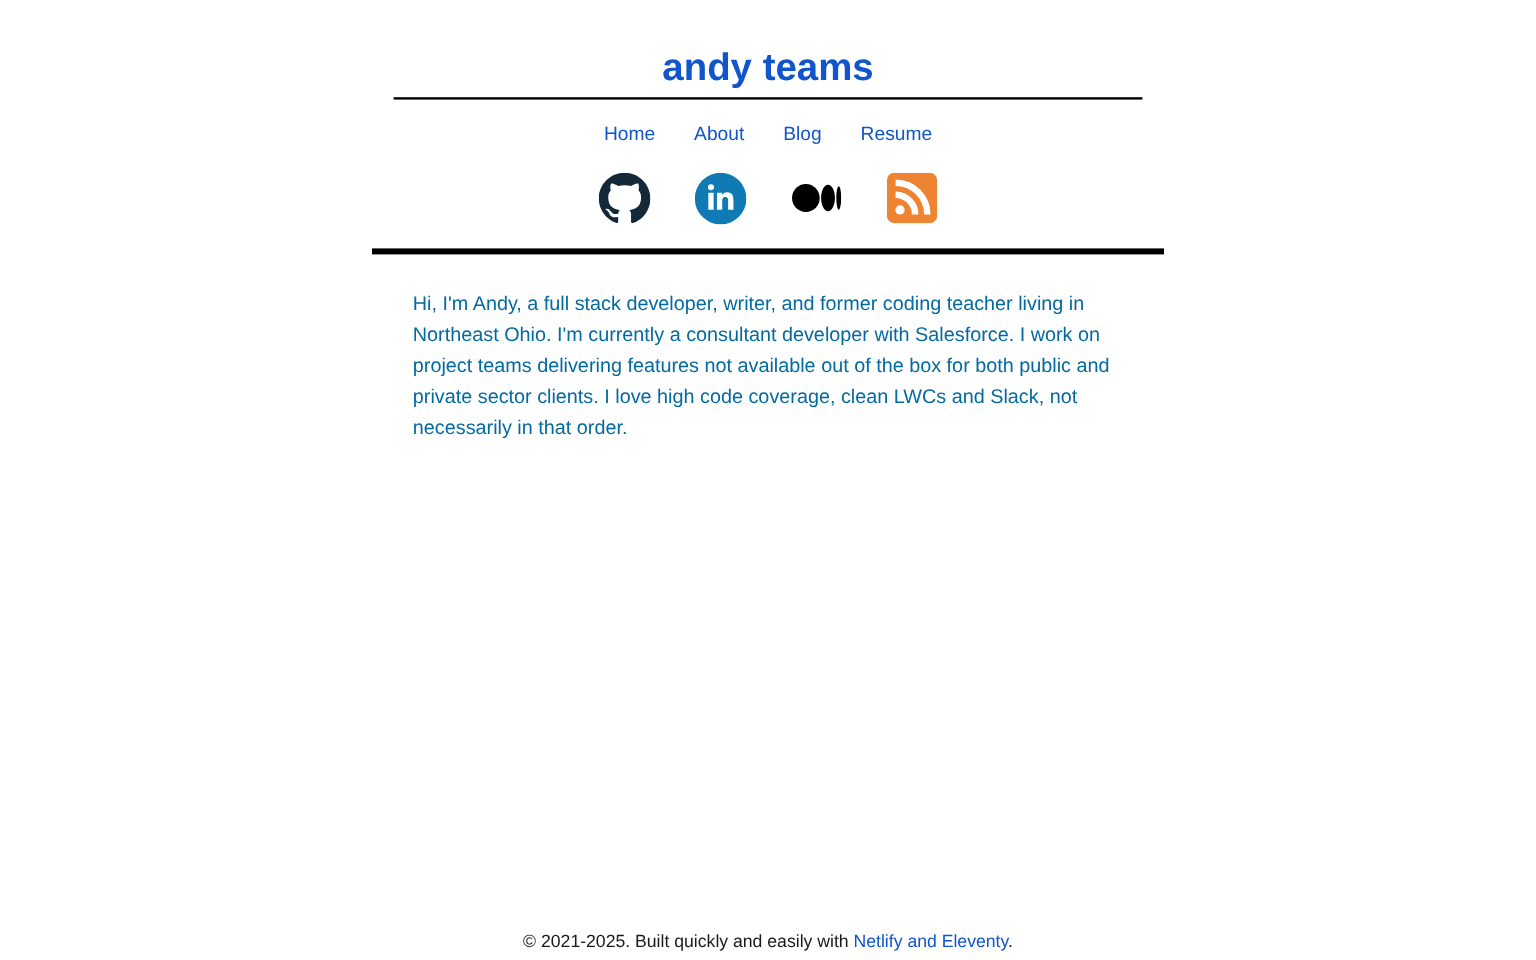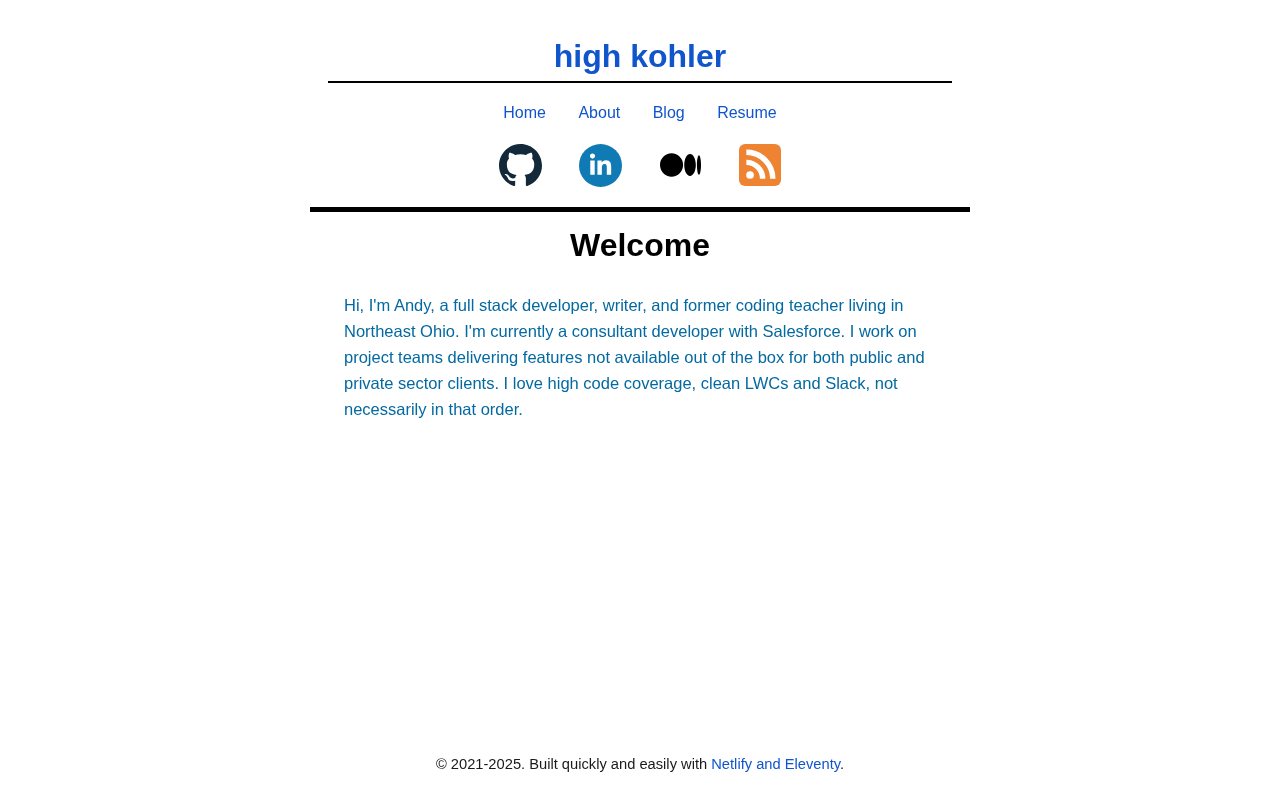--- a/index.html
+++ b/index.html
@@ -78,35 +78,35 @@
     color:#000;
   }
   .intro{
     margin:28px 16px 0;
     font-size:16.5px;
     line-height:1.58;
     color:#0369a1;
   }
   footer{
     margin-top:auto;
-    padding-bottom:28px;
+    padding-bottom:7px;
     font-size:14.7px;
     color:#1a1a1a;
     text-align:right;
   }
   footer a{
     color:var(--link-blue);
     text-decoration:none;
   }
 </style>
 </head>
 <body>
 
 <header class="container">
-  <h1 class="site-title">high kohler</h1>
+  <h1 class="site-title">andy teams</h1>
 </header>
 
 <nav class="main-nav">
   <a href="#">Home</a>
   <a href="#">About</a>
   <a href="#">Blog</a>
   <a href="#">Resume</a>
 </nav>
 
 <div class="social">
@@ -134,19 +134,18 @@
       <circle cx="6.3" cy="17.7" r="2.2" fill="#fff"></circle>
       <path d="M4.2 10.5 a9.3 9.3 0 0 1 9.3 9.3" stroke="#fff" stroke-width="3.1" fill="none"></path>
       <path d="M4.2 4.7 a15.1 15.1 0 0 1 15.1 15.1" stroke="#fff" stroke-width="3.1" fill="none"></path>
     </svg>
   </a>
 </div>
 
 <div class="thick-divider"></div>
 
 <main>
-  <h2 class="welcome-heading">Welcome</h2>
   <p class="intro">Hi, I'm Andy, a full stack developer, writer, and former coding teacher living in Northeast Ohio. I'm currently a consultant developer with Salesforce. I work on project teams delivering features not available out of the box for both public and private sector clients. I love high code coverage, clean LWCs and Slack, not necessarily in that order.</p>
 </main>
 
 <footer>
   <span>© 2021-2025. Built quickly and easily with </span><a href="#">Netlify and Eleventy</a><span>.</span>
 </footer>
 
 </body></html>

